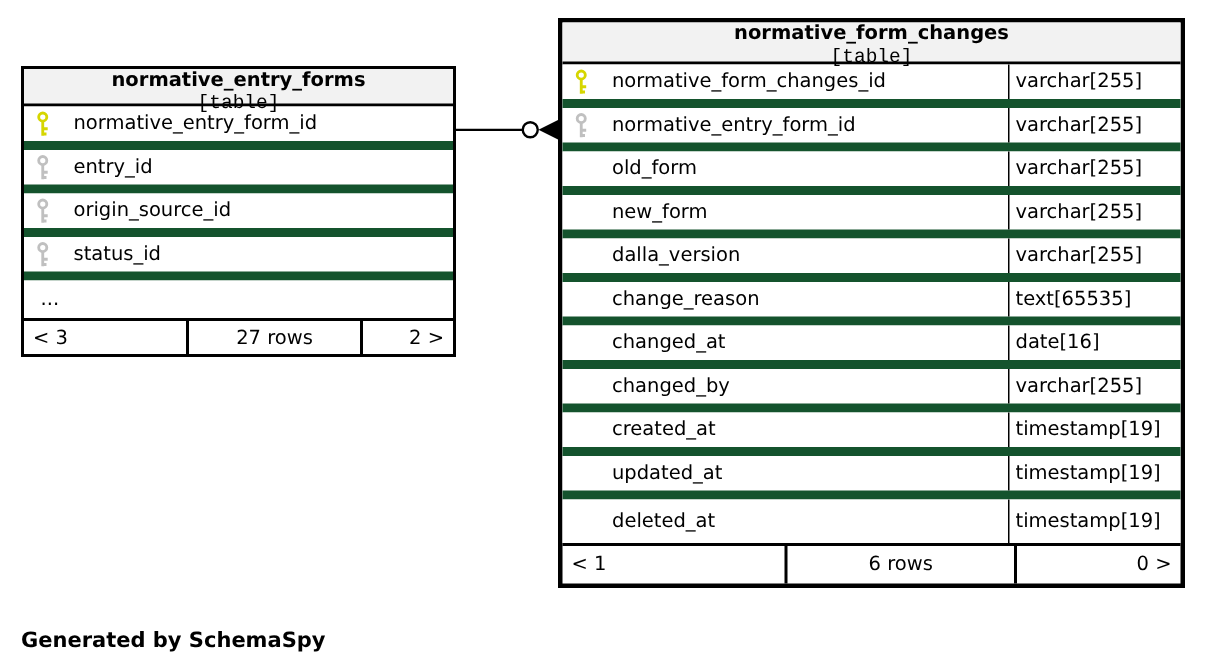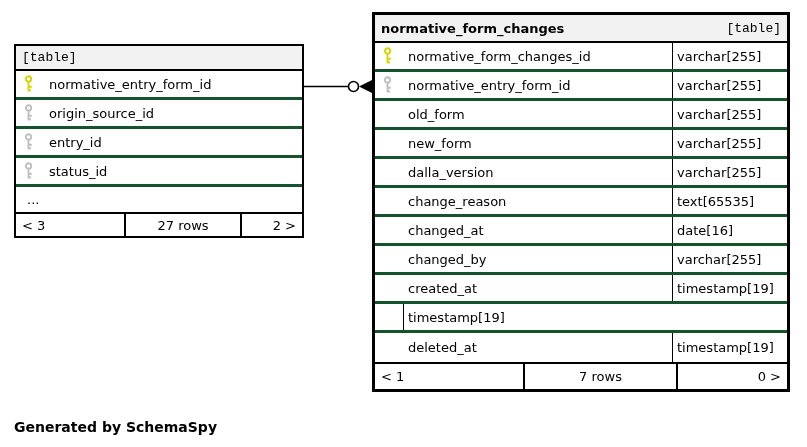--- a/index.html
+++ b/index.html
@@ -7,30 +7,30 @@
     width:807px;height:447px;position:relative;background:#ffffff;
     font-family:"DejaVu Sans","Liberation Sans",sans-serif;
     color:#000;overflow:hidden;
   }
   .db-table{position:absolute;background:#fff;box-sizing:border-box;}
   .db-table.left{left:14px;top:44px;width:290px;border:2px solid #000;}
   .db-table.right{left:372px;top:12px;width:418px;border:3px solid #000;}
   .thead{
     display:flex;justify-content:space-between;align-items:center;
     background:#f2f2f2;border-bottom:2px solid #000;
-    padding:0 6px;box-sizing:border-box;font-size:13px;
+    padding:0 6px;box-sizing:border-box;font-size:13px;flex-direction:column;
   }
   .db-table.left .thead{height:25px;}
   .db-table.right .thead{height:28px;}
   .tname{font-weight:bold;}
   .ttag{font-weight:normal;font-family:Liberation Mono, monospace;}
   .rows{display:block;}
   .row{
     display:flex;align-items:center;height:29px;box-sizing:border-box;
-    border-bottom:3px solid #14532d;font-size:13px;background:#fff;
+    border-bottom:6px solid #14532d;font-size:13px;background:#fff;
   }
   .rows .row:last-child{border-bottom:none;}
   .row.ellipsis{height:25px;padding-left:6px;}
   .cell-icon{
     width:28px;box-sizing:border-box;padding-left:8px;
     display:inline-flex;align-items:center;flex:0 0 28px;
   }
   .cell-name{flex:1;padding-left:5px;white-space:nowrap;overflow:hidden;}
   .cell-type{
     width:115px;flex:0 0 115px;align-self:stretch;display:flex;align-items:center;
@@ -51,49 +51,50 @@
   .db-table.right .f-prev{width:128px;flex:0 0 128px;}
   .db-table.right .f-count{width:155px;flex:0 0 155px;}
   #connector{position:absolute;left:0;top:0;pointer-events:none;}
   .caption{position:absolute;left:14px;top:419px;font-size:14px;font-weight:bold;}
 </style>
 </head>
 <body>
 
 <div class="db-table left">
   <div class="thead">
+    <span class="tname">normative_entry_forms</span>
     <span class="ttag">[table]</span>
   </div>
   <div class="rows">
       <div class="row">
         <span class="cell-icon">
           <svg width="9" height="18" viewBox="0 0 9 18">
             <circle cx="4.5" cy="4" r="2.7" fill="none" stroke="#d6d600" stroke-width="1.9"></circle>
             <path d="M4.5 6.7 L4.5 16.5 M4.5 11.8 L7.8 11.8 M4.5 15.3 L7 15.3" stroke="#d6d600" stroke-width="1.9" fill="none"></path>
           </svg>
         </span>
         <span class="cell-name">normative_entry_form_id</span>
       </div>
       <div class="row">
         <span class="cell-icon">
           <svg width="9" height="18" viewBox="0 0 9 18">
             <circle cx="4.5" cy="4" r="2.7" fill="none" stroke="#c0c0c0" stroke-width="1.9"></circle>
             <path d="M4.5 6.7 L4.5 16.5 M4.5 11.8 L7.8 11.8 M4.5 15.3 L7 15.3" stroke="#c0c0c0" stroke-width="1.9" fill="none"></path>
           </svg>
         </span>
-        <span class="cell-name">origin_source_id</span>
+        <span class="cell-name">entry_id</span>
       </div>
       <div class="row">
         <span class="cell-icon">
           <svg width="9" height="18" viewBox="0 0 9 18">
             <circle cx="4.5" cy="4" r="2.7" fill="none" stroke="#c0c0c0" stroke-width="1.9"></circle>
             <path d="M4.5 6.7 L4.5 16.5 M4.5 11.8 L7.8 11.8 M4.5 15.3 L7 15.3" stroke="#c0c0c0" stroke-width="1.9" fill="none"></path>
           </svg>
         </span>
-        <span class="cell-name">entry_id</span>
+        <span class="cell-name">origin_source_id</span>
       </div>
       <div class="row">
         <span class="cell-icon">
           <svg width="9" height="18" viewBox="0 0 9 18">
             <circle cx="4.5" cy="4" r="2.7" fill="none" stroke="#c0c0c0" stroke-width="1.9"></circle>
             <path d="M4.5 6.7 L4.5 16.5 M4.5 11.8 L7.8 11.8 M4.5 15.3 L7 15.3" stroke="#c0c0c0" stroke-width="1.9" fill="none"></path>
           </svg>
         </span>
         <span class="cell-name">status_id</span>
       </div>
@@ -164,31 +165,32 @@
         <span class="cell-name">changed_by</span>
         <span class="cell-type">varchar[255]</span>
       </div>
       <div class="row">
         <span class="cell-icon"></span>
         <span class="cell-name">created_at</span>
         <span class="cell-type">timestamp[19]</span>
       </div>
       <div class="row">
         <span class="cell-icon"></span>
+        <span class="cell-name">updated_at</span>
         <span class="cell-type">timestamp[19]</span>
       </div>
       <div class="row">
         <span class="cell-icon"></span>
         <span class="cell-name">deleted_at</span>
         <span class="cell-type">timestamp[19]</span>
       </div>
     </div>
   <div class="tfoot">
     <span class="fcell f-prev">&lt; 1</span>
-    <span class="fcell f-count">7 rows</span>
+    <span class="fcell f-count">6 rows</span>
     <span class="fcell f-next">0 &gt;</span>
   </div>
 </div>
 
 <svg id="connector" width="807" height="447" viewBox="0 0 807 447">
   <line x1="304" y1="86.5" x2="348" y2="86.5" stroke="#000" stroke-width="1.5"></line>
   <circle cx="353.5" cy="86.5" r="5" fill="#fff" stroke="#000" stroke-width="1.6"></circle>
   <polygon points="359,86.5 372,80 372,93" fill="#000"></polygon>
 </svg>
 

